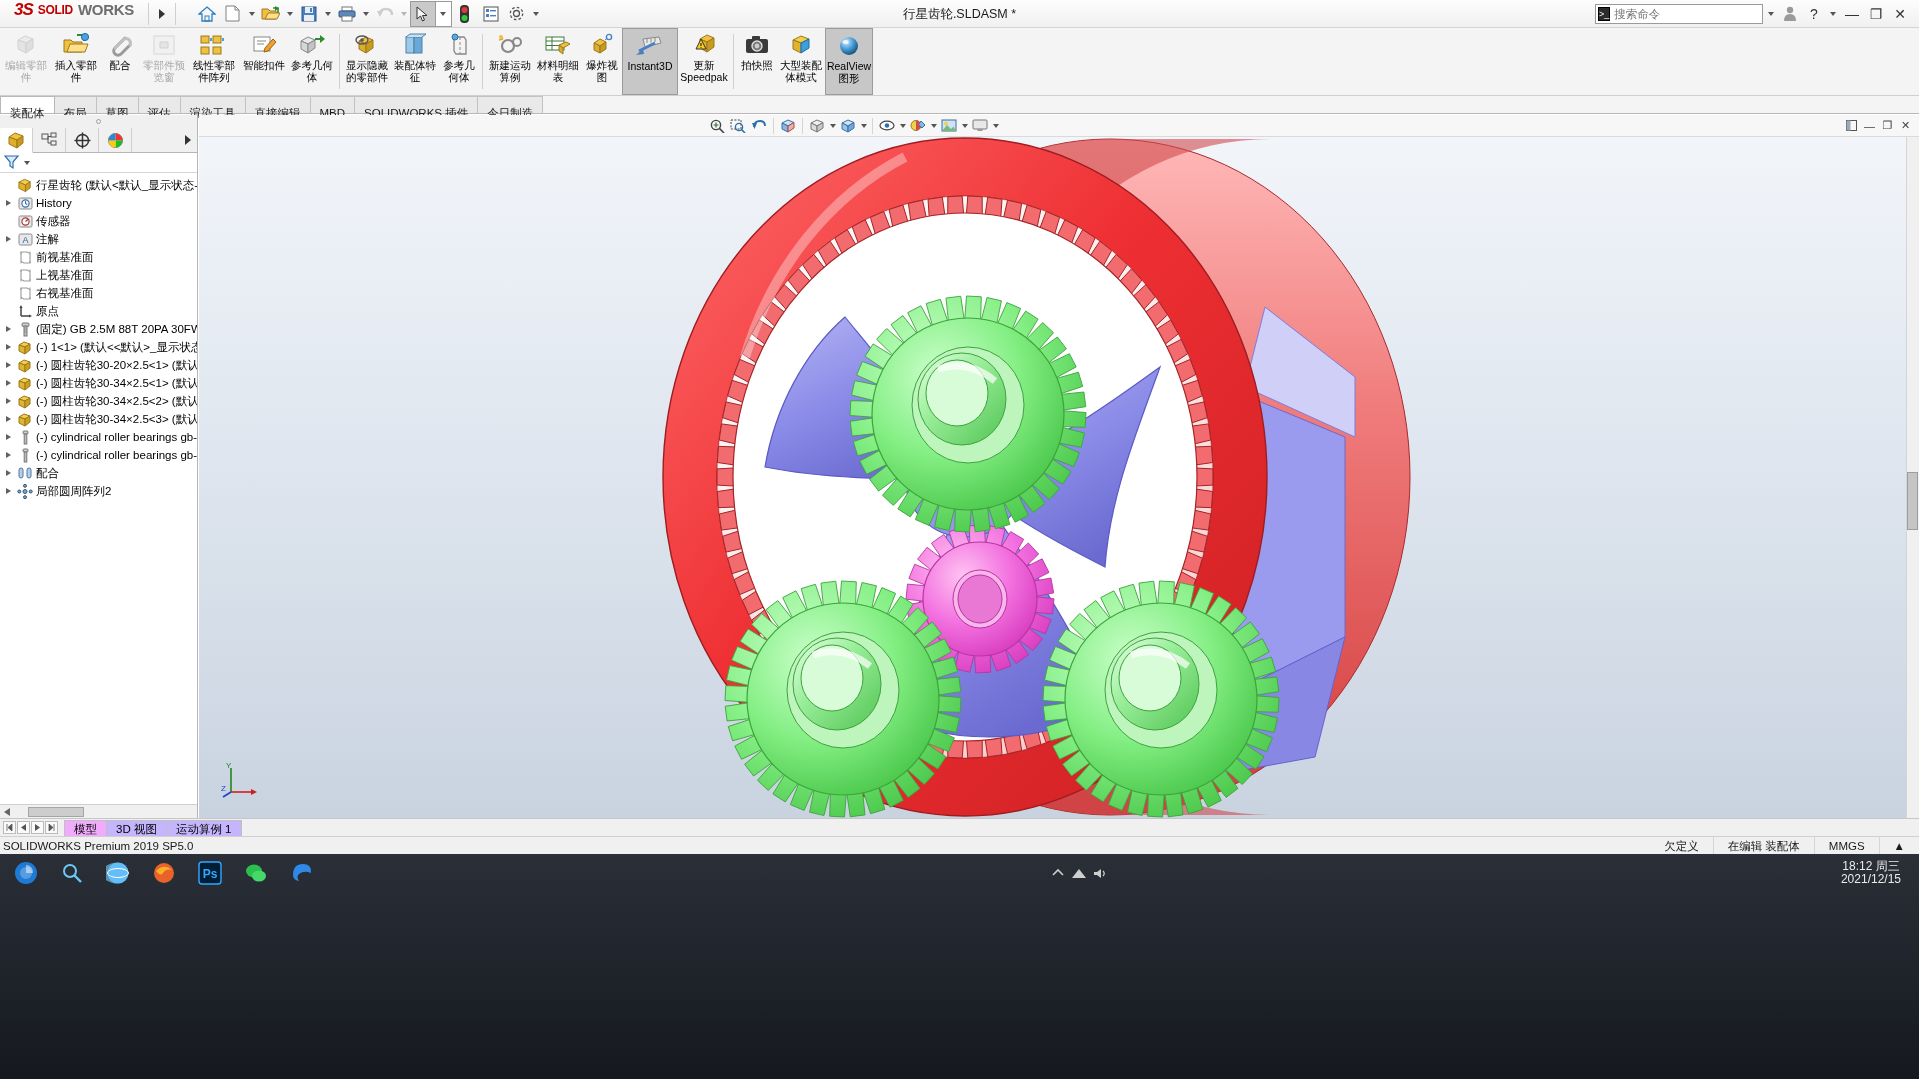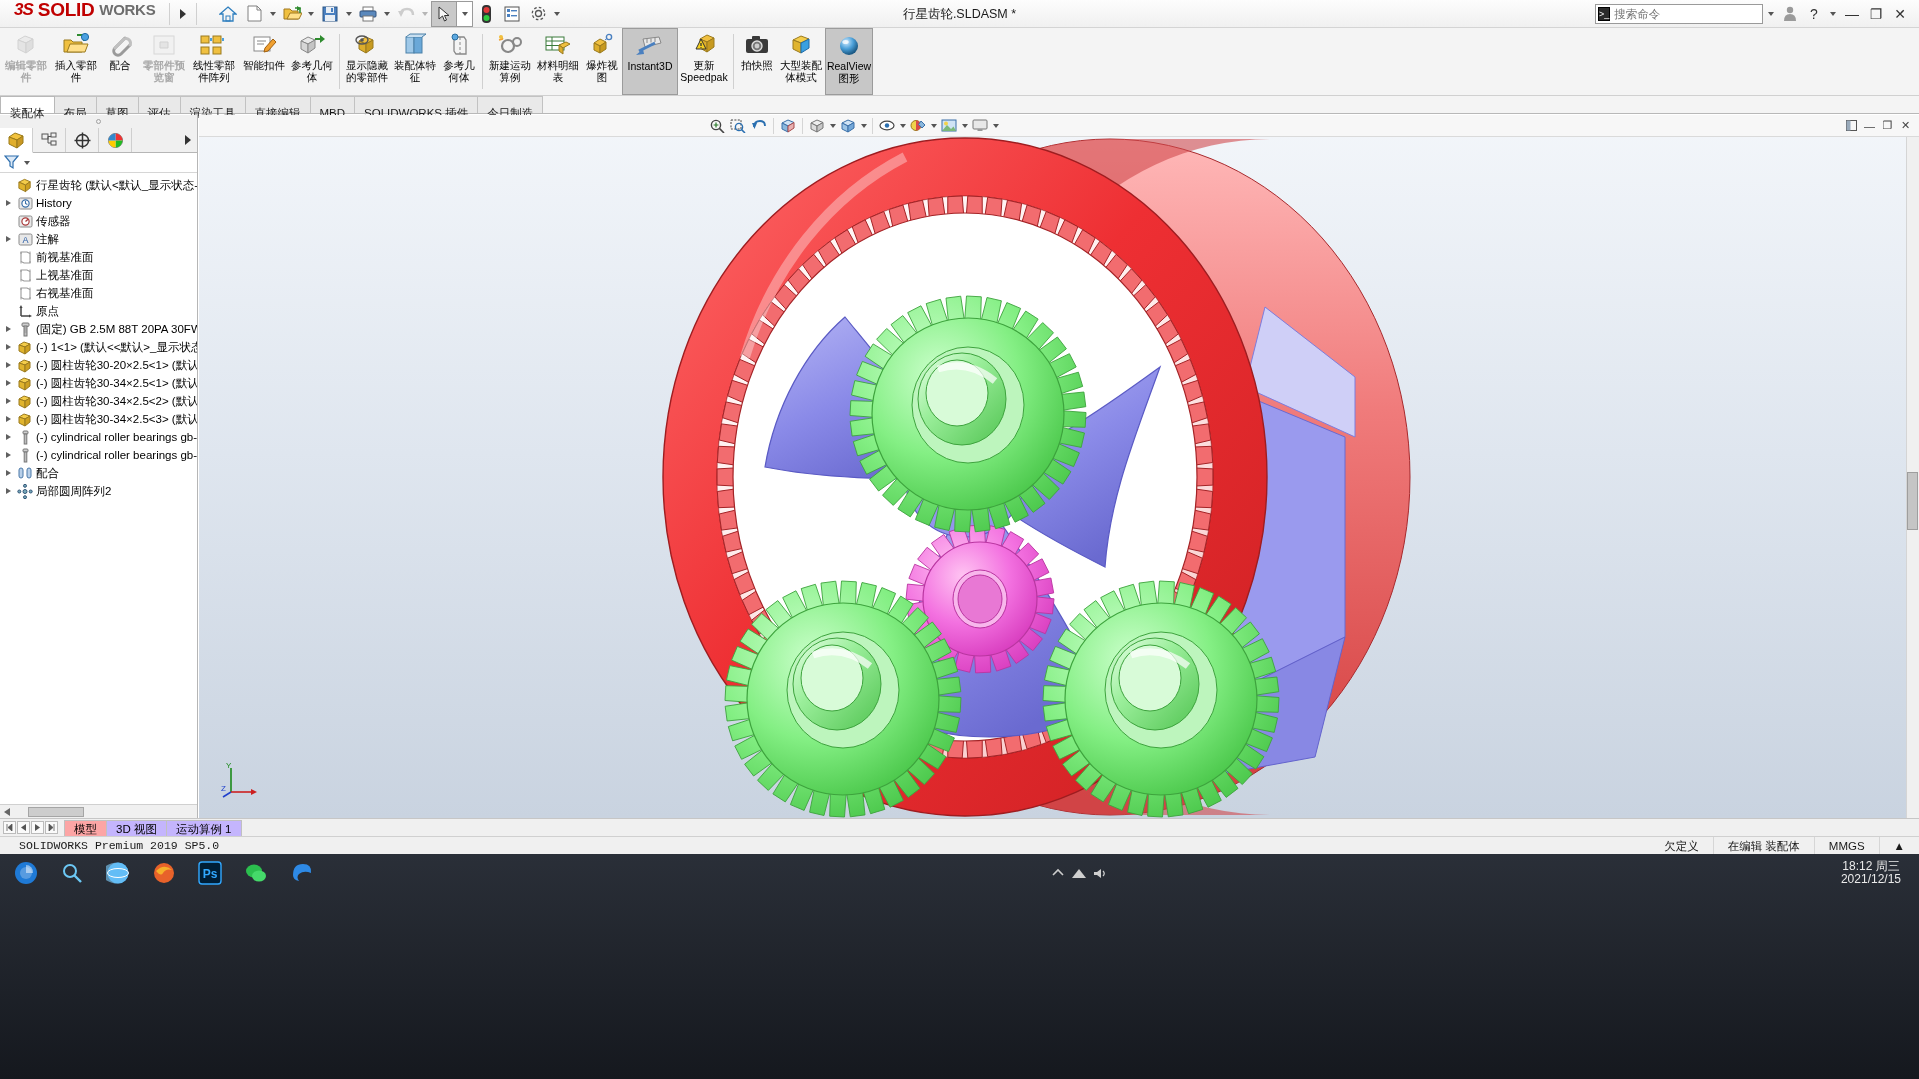--- a/index.html
+++ b/index.html
@@ -18,21 +18,21 @@
     position: absolute; left: 0; top: 0; width: 1919px; height: 28px;
     background: linear-gradient(#fdfdfd, #f0f0f0);
     border-bottom: 1px solid #d4d4d4;
     display: flex; align-items: center;
   }
   .sw-logo {
     display: flex; align-items: center; gap: 5px;
     padding: 0 12px 8px 14px; height: 28px;
   }
   .sw-logo .ds { color: #c00000; font-weight: bold; font-style: italic; font-size: 17px; letter-spacing: -1px;}
-  .sw-logo .solid { color: #c00000; font-weight: bold; font-size: 19px; letter-spacing: -0.3px;}
+  .sw-logo .solid { color: #c00000; font-weight: bold; font-size: 12px; letter-spacing: -0.3px;}
   .sw-logo .works { color: #6d6d6d; font-weight: bold; font-size: 15px; letter-spacing: -0.3px;}
   .tb-sep { width: 1px; height: 22px; background: #d0d0d0; margin: 0 2px; }
   .tb-arrow { width: 22px; height: 26px; display:flex; align-items:center; justify-content:center; cursor:pointer;}
   .tb-arrow svg { display:block; }
   .tb-group { display: flex; align-items: center; height: 28px; padding-left: 16px; }
   .tb-btn {
     width: 26px; height: 26px; display: flex; align-items: center; justify-content: center;
     cursor: pointer;
   }
   .tb-caret { width: 12px; height: 26px; display:flex; align-items:center; justify-content:center; cursor:pointer;}
@@ -73,21 +73,21 @@
     justify-content: flex-start; padding-top: 4px; cursor: pointer; position: relative;
   }
   .rb-item.w48 { width: 48px; }
   .rb-item.w52 { width: 52px; }
   .rb-item.w56 { width: 56px; }
   .rb-icon { height: 26px; display:flex; align-items:center; justify-content:center; }
   .rb-label {
     font-size: 10.5px; line-height: 11.5px; text-align: center; color: #000;
     margin-top: 2px; width: 100%; overflow: hidden; max-height: 36px;
   }
-  .rb-item.disabled .rb-label { color: #a8a8a8; font-weight: bold; }
+  .rb-item.disabled .rb-label { color: #a8a8a8; }
   .rb-item.disabled .rb-icon { opacity: 0.38; }
   .rb-item.active { background: #c7c7c7; border: 1px solid #9b9b9b; }
   .rb-sep { width: 1px; background: #d0d0d0; margin: 6px 3px; }
   .rb-tail { flex: 1; }
 
   
   .tabstrip {
     position: absolute; left: 0; top: 96px; width: 1919px; height: 18px;
     background: #f4f4f4; display: flex; align-items: flex-end;
     border-bottom: 1px solid #b8b8b8;
@@ -169,29 +169,29 @@
     position: absolute; left: 0; top: 818px; width: 1919px; height: 18px;
     background: #f0f0f0; border-top: 1px solid #c6c6c6;
     display: flex; align-items: center;
   }
   .dt-nav { display: flex; align-items: center; padding-left: 3px; gap:1px;}
   .dt-nav div { width:13px;height:13px;display:flex;align-items:center;justify-content:center;cursor:pointer;border:1px solid #bbb;background:#fafafa;}
   .dt-tab {
     height: 17px; line-height: 16px; padding: 0 9px; font-size: 11.5px;
     border: 1px solid #c0c0c0; border-bottom:none; background: #c4b5fd; margin-right:-1px; cursor:pointer;
   }
-  .dt-tab.active { background: #fca5a5; }
+  .dt-tab.active { background: #f0abfc; }
 
   
   .statusbar {
     position: absolute; left: 0; top: 836px; width: 1919px; height: 18px;
     background: #f0f0f0; border-top: 1px solid #d0d0d0;
     display: flex; align-items: center; font-size: 11.5px; color: #1a1a1a;
   }
-  .sb-left { padding-left: 19px; font-family: Liberation Mono, monospace; }
+  .sb-left { padding-left: 3px; }
   .sb-right { margin-left: auto; display: flex; align-items: center; }
   .sb-cell { padding: 0 14px; border-left: 1px solid #d6d6d6; height: 18px; line-height:18px;}
   .sb-cell.nb { border-left: none; }
 
   
   .taskbar {
     position: absolute; left: 0; top: 854px; width: 1919px; height: 225px;
     background: linear-gradient(#2a2f38, #15181e);
   }
   .tbar-inner { height: 38px; display: flex; align-items: center; gap: 2px; padding-left: 4px; }

